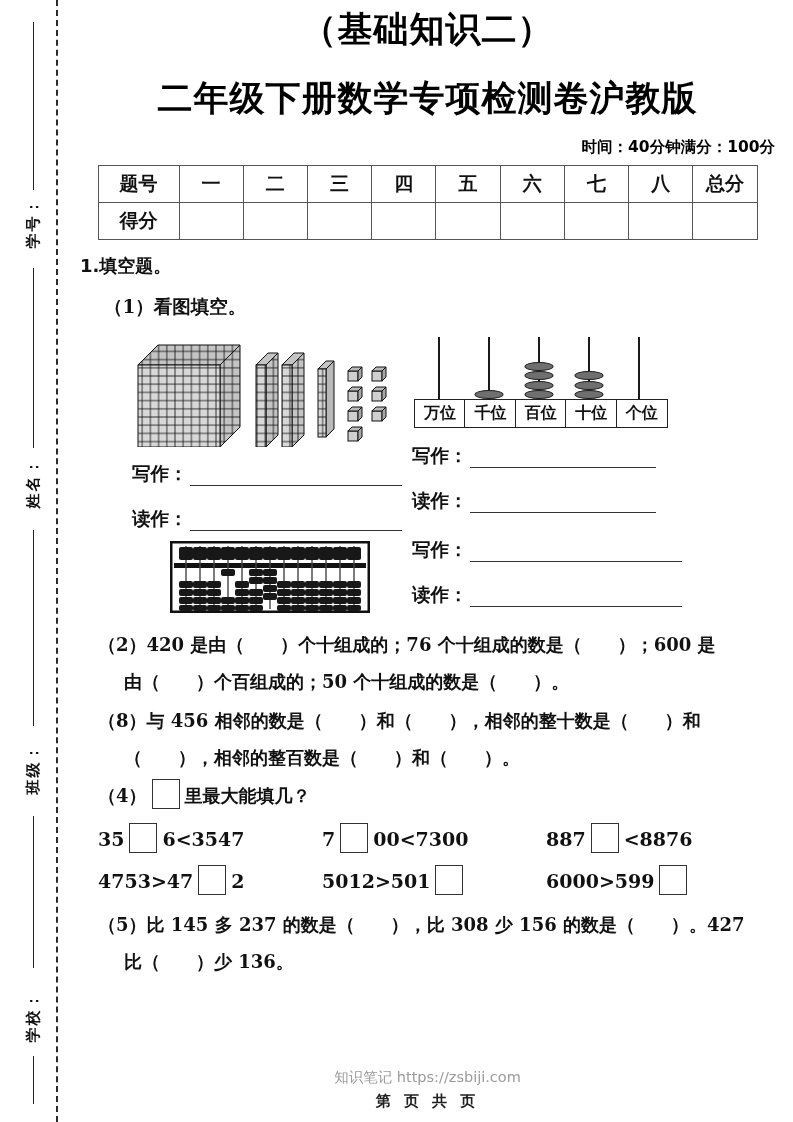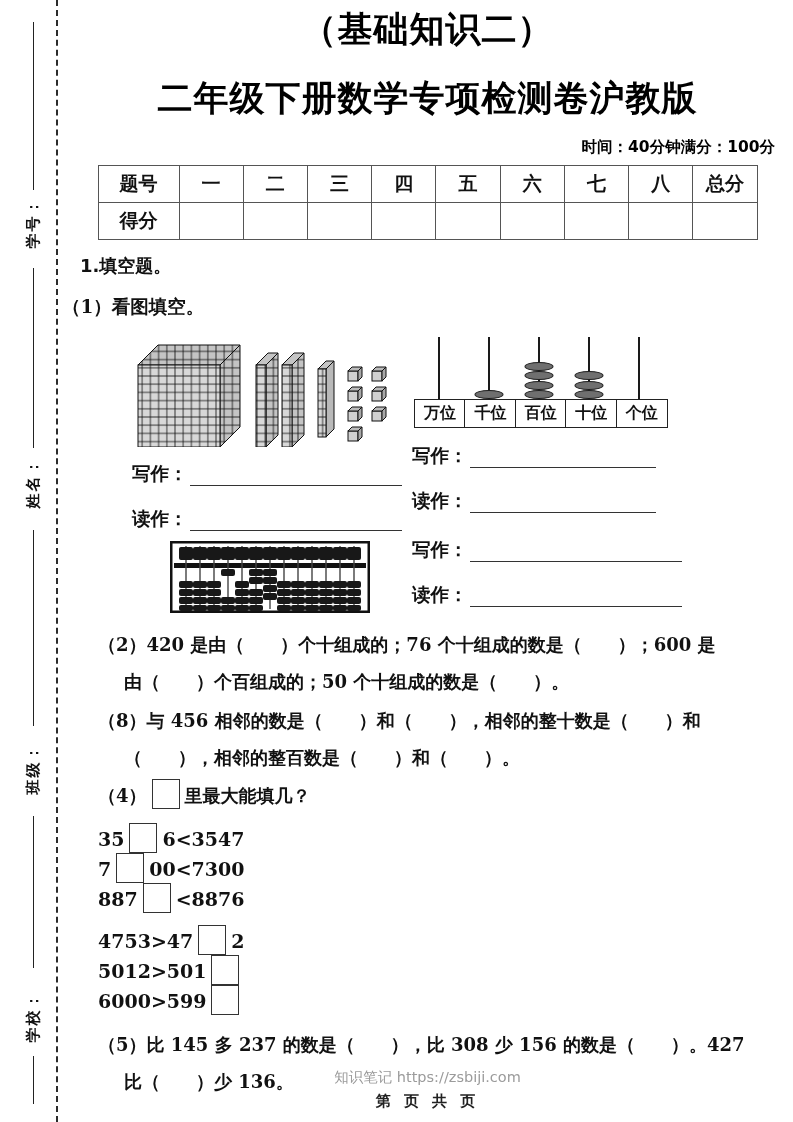--- a/index.html
+++ b/index.html
@@ -34,21 +34,21 @@
   table.score{border-collapse:collapse;margin:7px auto 0 auto;width:660px;
               table-layout:fixed;}
   table.score td{border:1.4px solid #555;height:34px;text-align:center;
                  vertical-align:middle;font-size:19px;font-weight:600;
                  font-family:"DejaVu Serif",serif;}
   table.score td.hdr{width:78px;}
 
   .qhead{font-family:"DejaVu Sans","Liberation Sans",sans-serif;
          font-weight:700;font-size:18px;margin:14px 0 0 18px;}
 
-  .sub{font-size:18.5px;font-family:"DejaVu Serif",serif;
+  .sub{margin-left:42px;font-size:18.5px;font-family:"DejaVu Serif",serif;
        font-weight:600;}
   .para{margin:1px 0 0 36px;font-size:18px;line-height:2.05;
         font-family:"DejaVu Serif",serif;font-weight:600;width:672px;}
 
   
   .figrow{position:relative;height:118px;margin-top:14px;}
 
   
   .blocks{position:absolute;left:72px;top:2px;}
   .answers-left{position:absolute;left:70px;top:128px;}
@@ -77,21 +77,21 @@
 
   
   .suanpan-row{position:relative;height:80px;margin-top:6px;}
   .suanpan{position:absolute;left:108px;top:0;}
   .answers-suan{position:absolute;left:350px;top:-4px;}
 
   
   .bx{display:inline-block;width:26px;height:28px;border:1.7px solid #333;
       vertical-align:-7px;margin:0 5px;background:#fff;}
   .ineq{margin:12px 0 0 36px;width:672px;display:flex;
-        font-size:19px;font-weight:600;font-family:"DejaVu Serif",serif;flex-direction:column;}
+        font-size:19px;font-weight:600;font-family:"DejaVu Serif",serif;}
   .ineq > div{width:224px;}
 
   
   .wm{position:absolute;left:0;top:1068px;width:731px;text-align:center;
       font-family:"DejaVu Sans","Liberation Sans",sans-serif;
       font-size:14.5px;color:#9b9b9b;}
   .pagenum{position:absolute;left:0;top:1092px;width:731px;text-align:center;
            font-family:"DejaVu Sans","Liberation Sans",sans-serif;
            font-weight:700;font-size:15px;color:#222;letter-spacing:4px;}
 </style>

